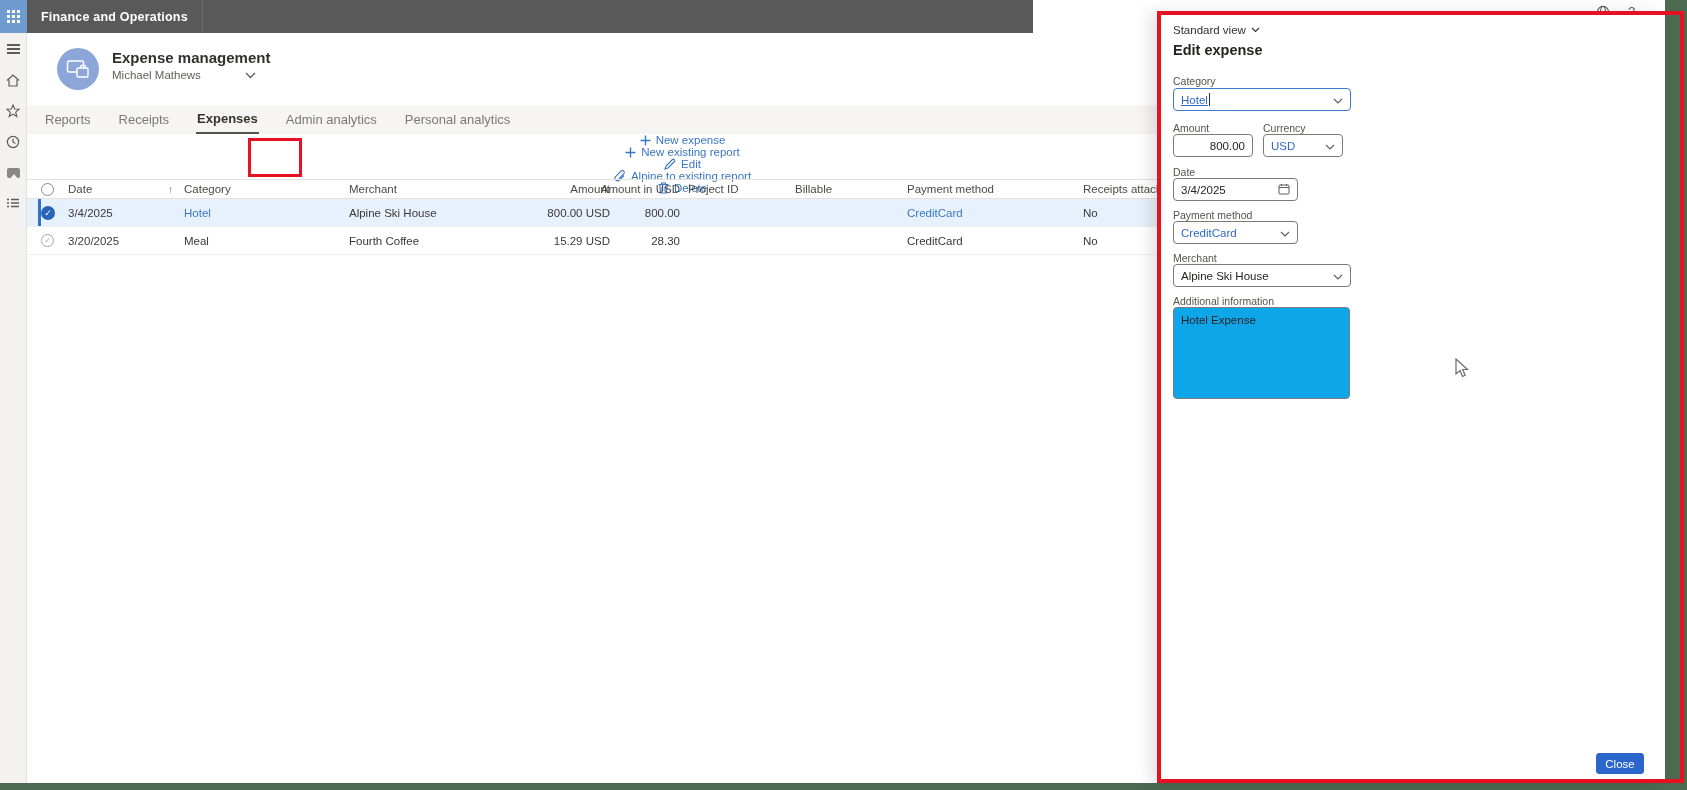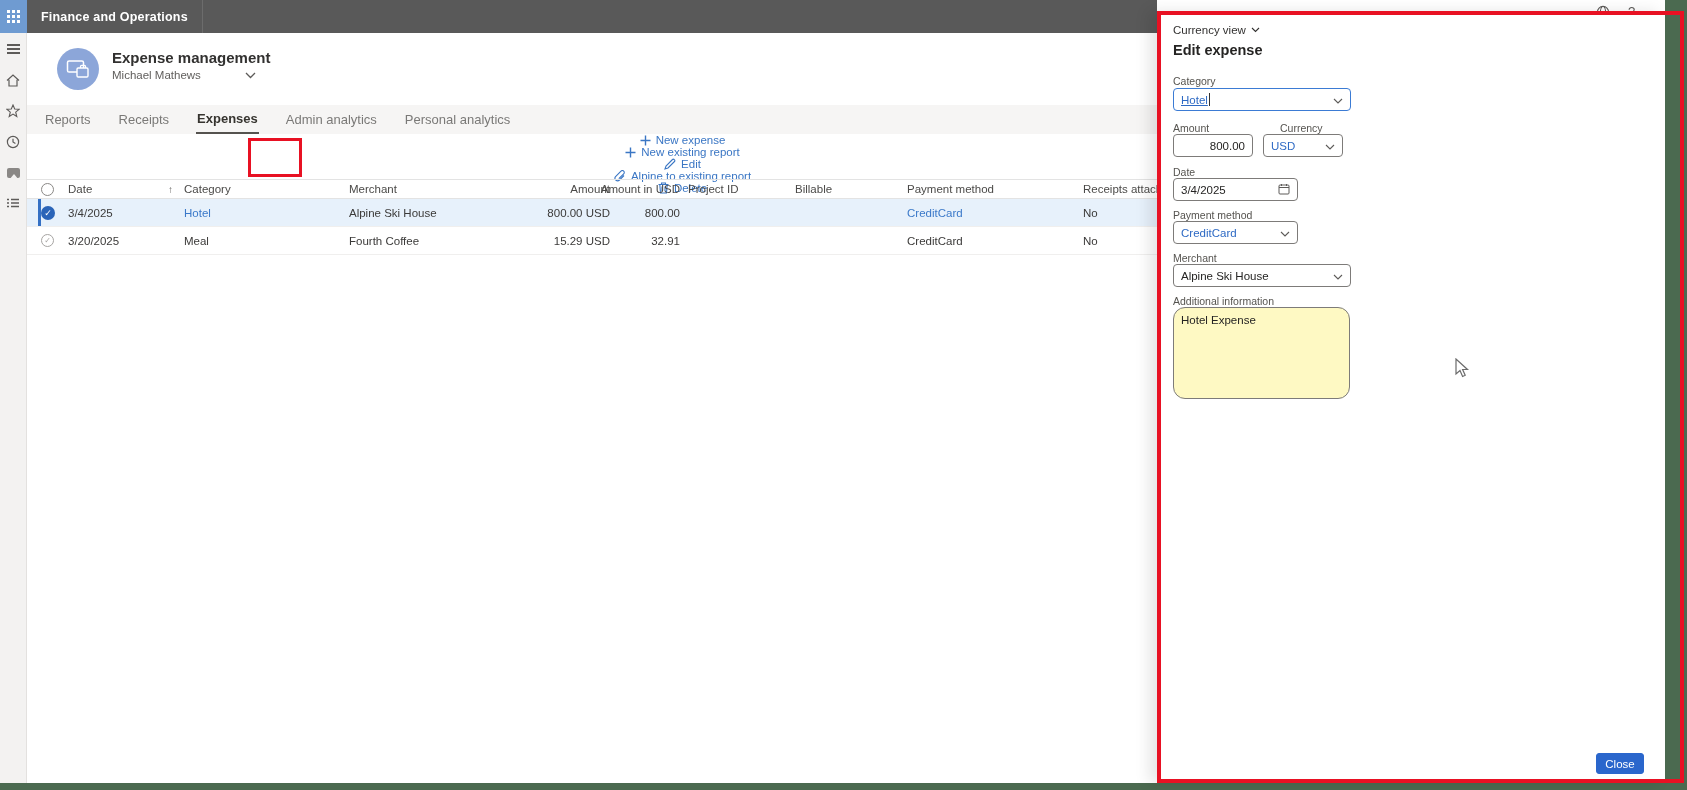--- a/index.html
+++ b/index.html
@@ -17,21 +17,21 @@
   .waffle { display:grid; grid-template-columns:repeat(3,3px); grid-template-rows:repeat(3,3px); gap:2px; }
   .waffle i { background:#fff; }
   .rail-icons { display:flex; flex-direction:column; align-items:center; }
   .rail-btn { width:27px; height:30px; display:flex; align-items:center; justify-content:center; color:#5d5b59; cursor:pointer; margin-top:1px; }
   .bars { width:13px; }
   .bars i { display:block; height:2px; background:#5d5b59; margin:2px 0; }
   .photo-ic { width:13px; height:10px; background:#8a8886; border-radius:2px; position:relative; overflow:hidden; }
   .photo-ic:after { content:""; position:absolute; left:2px; bottom:-2px; width:0; height:0; border-left:5px solid transparent; border-right:5px solid transparent; border-bottom:6px solid #f3f2f1; }
 
   
-  .topbar { position:absolute; left:27px; top:0; width:1130px; height:33px; background:#595959; display:flex; align-items:center; }
+  .topbar { position:absolute; left:27px; top:0; width:1006px; height:33px; background:#595959; display:flex; align-items:center; }
   .topbar-title { color:#fff; font-size:12.5px; font-weight:bold; padding:0 14px; letter-spacing:.2px; }
   .topbar-divider { width:1px; height:33px; background:#6c6c6c; }
 
   
   .main { position:absolute; left:27px; top:33px; width:1325px; height:750px; background:#fff; overflow:hidden; }
   .page-head { position:absolute; left:0; top:0; width:100%; height:72px; }
   .avatar { position:absolute; left:30px; top:15px; width:42px; height:42px; border-radius:50%; background:#8ca6d9; display:flex; align-items:center; justify-content:center; }
   .page-title { position:absolute; left:85px; top:16px; font-size:15px; font-weight:bold; color:#323130; }
   .page-subtitle { position:absolute; left:85px; top:36px; font-size:11.5px; color:#605e5c; }
   .head-chevron { position:absolute; left:218px; top:32px; color:#5d5b59; cursor:pointer; }
@@ -71,21 +71,21 @@
   .panel { position:absolute; left:1157px; top:11px; width:508px; height:772px; background:#fff; box-shadow:-8px 0 14px rgba(0,0,0,.10); }
   .pv-row { position:absolute; left:16px; top:13px; font-size:11.5px; color:#323130; display:flex; align-items:center; gap:5px; cursor:pointer; }
   .p-title { position:absolute; left:16px; top:31px; font-size:14.5px; font-weight:bold; color:#252423; }
   .f-label { position:absolute; font-size:10.5px; color:#55534f; }
   .f-box { position:absolute; height:23px; border:1px solid #7d7b79; border-radius:4px; background:#fff; display:flex; align-items:center; padding:0 7px; font-size:11.5px; color:#252423; cursor:text; }
   .f-box .chev { margin-left:auto; color:#5d5b59; }
   .focused { border:1.6px solid #3b7bd4; }
   .val-blue { color:#2e6ac4; }
   .caret { display:inline-block; width:1px; height:13px; background:#333; margin-left:1px; }
   u.lookup { text-decoration:underline; }
-  .f-textarea { position:absolute; width:177px; height:92px; border:1px solid #7d7b79; border-radius:12px; font-family:"Liberation Sans",sans-serif; font-size:11.5px; color:#252423; padding:6px 7px; resize:none; background:#fef9c3; }
+  .f-textarea { position:absolute; width:177px; height:92px; border:1px solid #7d7b79; border-radius:4px; font-family:"Liberation Sans",sans-serif; font-size:11.5px; color:#252423; padding:6px 7px; resize:none; background:#0ea5e9; }
   .close-btn { position:absolute; left:439px; top:742px; width:48px; height:21px; background:#2a66cc; border:1px solid #2a66cc; border-radius:3px; color:#fff; font-size:11.5px; display:flex; align-items:center; justify-content:center; cursor:pointer; font-family:"Liberation Sans",sans-serif; }
 
   
   .tr-icons { position:absolute; left:1596px; top:4px; display:flex; gap:18px; align-items:center; color:#5d5b59; }
   .tr-icons .q { font-size:13px; cursor:pointer; }
 
   
   .red-box-edit  { position:absolute; left:248px; top:138px; width:54px; height:39px; border:3px solid #e81123; pointer-events:none; z-index:50; }
   .red-box-panel { position:absolute; left:1157px; top:11px; width:527px; height:772px; border:4px solid #e81123; pointer-events:none; z-index:50; }
 
@@ -256,53 +256,53 @@
       </div>
 
       <div class="g-row">
         <span class="cell c-circle">
             <span class="unsel-circle">✓</span>
           </span>
         <span class="cell c-date">3/20/2025</span>
         <span class="cell c-cat">Meal</span>
         <span class="cell c-merch">Fourth Coffee</span>
         <span class="cell c-amt">15.29 USD</span>
-        <span class="cell c-amtusd">32.91</span>
+        <span class="cell c-amtusd">28.30</span>
         <span class="cell c-proj"></span>
         <span class="cell c-bill"></span>
         <span class="cell c-pay">CreditCard</span>
         <span class="cell c-rec">No</span>
       </div>
     </div>
   </div>
 
   <div class="panel">
     <div class="pv-row">
-      <span>Currency view</span>
+      <span>Standard view</span>
       <svg width="9" height="6" viewBox="0 0 9 6">
           <path d="M1 1 L4.5 4.5 L8 1" fill="none" stroke="#323130" stroke-width="1.1"></path>
         </svg>
     </div>
     <div class="p-title">Edit expense</div>
 
     <span class="f-label" style="left:16px; top:64px;">Category</span>
     <div class="f-box focused" style="left:16px; top:77px; width:178px;">
       <span class="val-blue"><u class="lookup">Hotel</u></span>
         <span class="caret"></span>
       <span class="chev"><svg width="10" height="6" viewBox="0 0 10 6">
             <path d="M1 1 L5 5 L9 1" fill="none" stroke="#5d5b59" stroke-width="1.1"></path>
           </svg></span>
     </div>
 
     <span class="f-label" style="left:16px; top:111px;">Amount</span>
     <div class="f-box" style="left:16px; top:123px; width:80px; justify-content:flex-end;">
       <span>800.00</span>
     </div>
 
-    <span class="f-label" style="left:106px; top:111px;margin-left:17px;">Currency</span>
+    <span class="f-label" style="left:106px; top:111px;">Currency</span>
     <div class="f-box" style="left:106px; top:123px; width:80px;">
       <span class="val-blue">USD</span>
       <span class="chev"><svg width="10" height="6" viewBox="0 0 10 6">
             <path d="M1 1 L5 5 L9 1" fill="none" stroke="#5d5b59" stroke-width="1.1"></path>
           </svg></span>
     </div>
 
     <span class="f-label" style="left:16px; top:155px;">Date</span>
     <div class="f-box" style="left:16px; top:167px; width:125px;">
       <span>3/4/2025</span>

